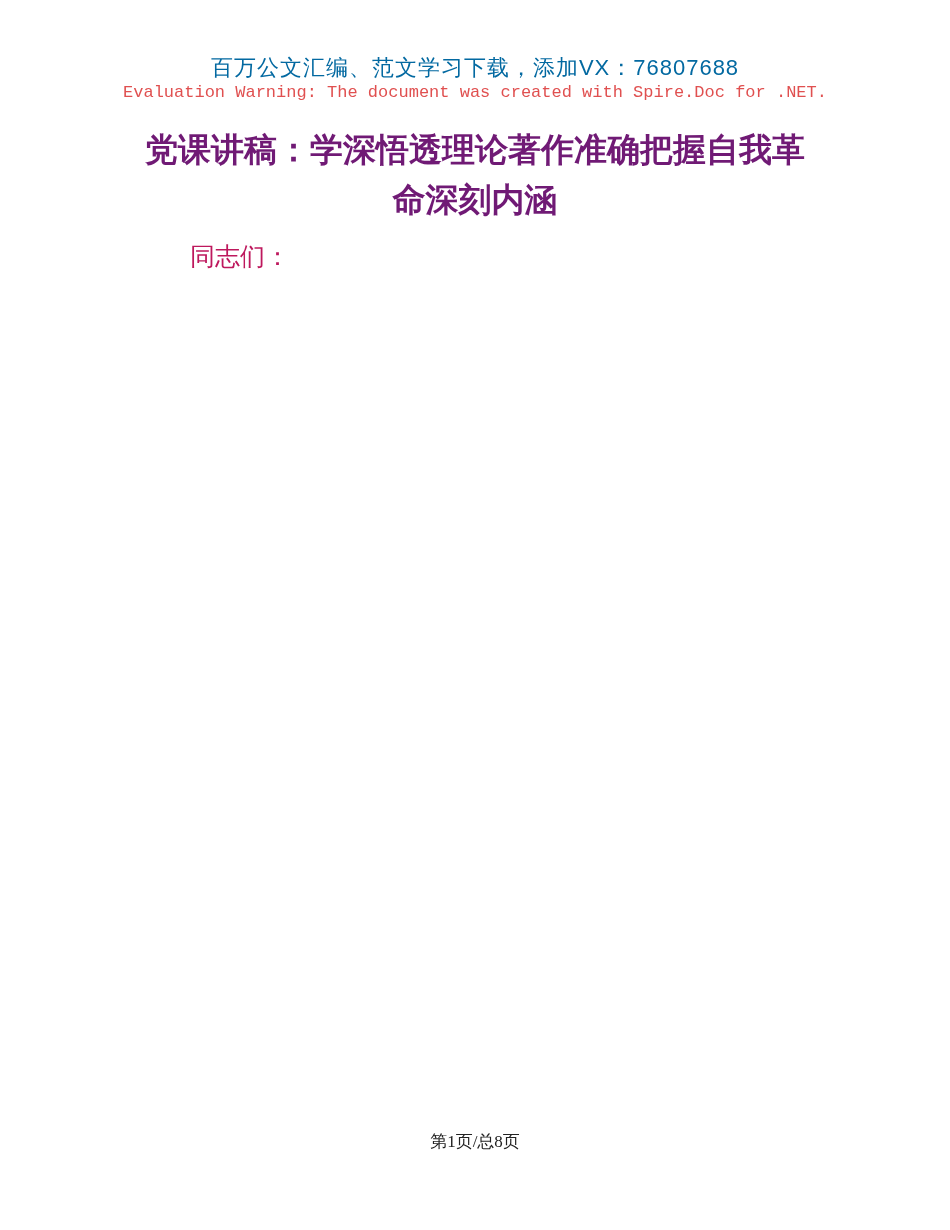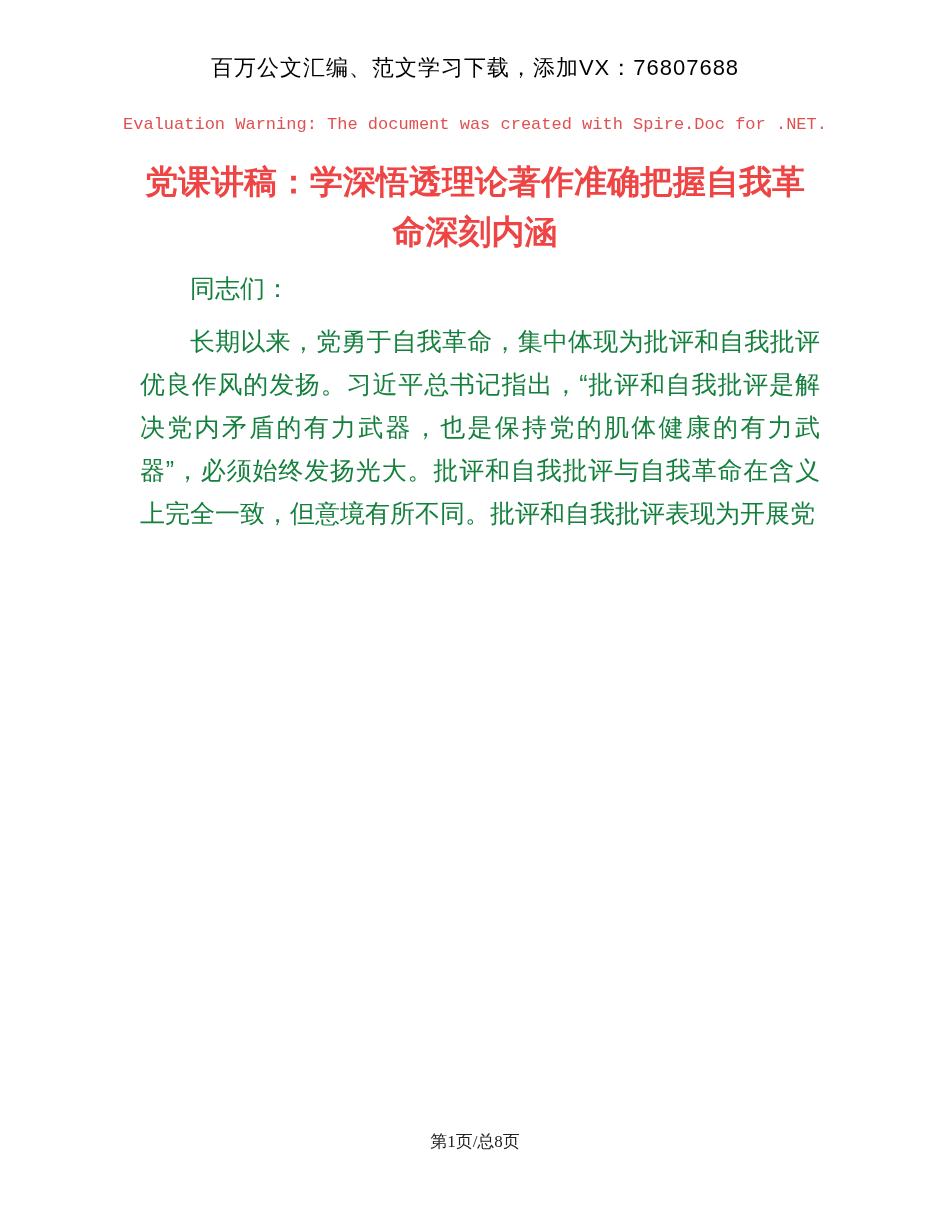--- a/index.html
+++ b/index.html
@@ -14,45 +14,44 @@
     background: #ffffff;
     overflow: hidden;
     font-family: "Liberation Sans", "DejaVu Sans", sans-serif;
     color: #111111;
   }
   .promo-banner {
     padding-top: 53px;
     text-align: center;
     font-size: 22px;
     letter-spacing: 1px;
-    color: #000000;
+    color: #0369a1;
   }
   .eval-warning {
-    margin-top: 32px;
     text-align: center;
     font-family: "Liberation Mono", "DejaVu Sans Mono", monospace;
     font-size: 17px;
     color: #e05050;
   }
   .doc-title {
     width: 690px;
     margin: 23px auto 0 auto;
     text-align: center;
     font-size: 33px;
     font-weight: bold;
     line-height: 50px;
-    color: #ef4444;
+    color: #701a75;
   }
   .doc-body {
     margin: 10px 130px 0 140px;
     font-size: 25px;
     line-height: 43px;
     text-align: justify;
     text-justify: inter-ideograph;
-    color: #15803d;
+    color: #be185d;
   }
   .doc-body p {
     margin: 0 0 10px 0;
     text-indent: 2em;
   }
   .page-footer {
     position: absolute;
     top: 1130px;
     left: 0;
     width: 100%;
@@ -68,18 +67,17 @@
 <div class="doc-page">
 
   <div class="promo-banner">百万公文汇编、范文学习下载，添加VX：76807688</div>
 
   <div class="eval-warning">Evaluation Warning: The document was created with Spire.Doc for .NET.</div>
 
   <h1 class="doc-title">党课讲稿：学深悟透理论著作准确把握自我革命深刻内涵</h1>
 
   <div class="doc-body">
     <p>同志们：</p>
-    <p>长期以来，党勇于自我革命，集中体现为批评和自我批评优良作风的发扬。习近平总书记指出，“批评和自我批评是解决党内矛盾的有力武器，也是保持党的肌体健康的有力武器”，必须始终发扬光大。批评和自我批评与自我革命在含义上完全一致，但意境有所不同。批评和自我批评表现为开展党</p>
   </div>
 
   <div class="page-footer">第1页/总8页</div>
 
 </div>
 
 </body></html>

